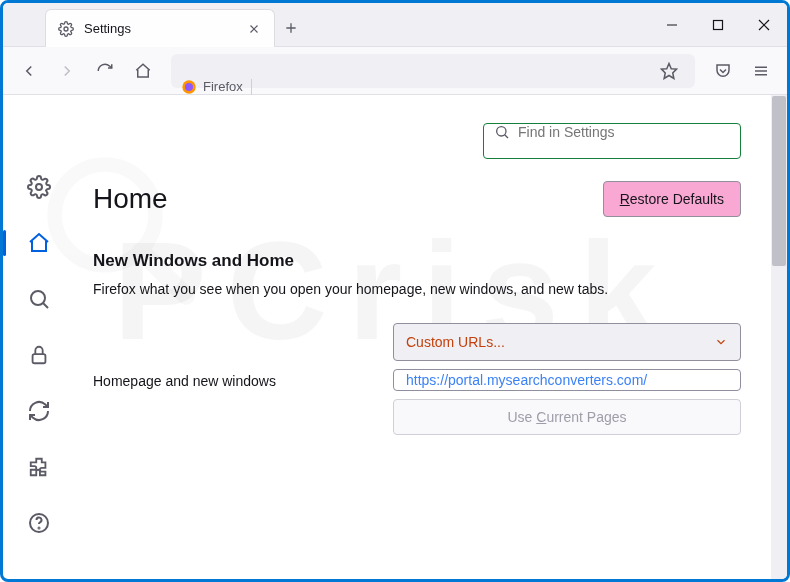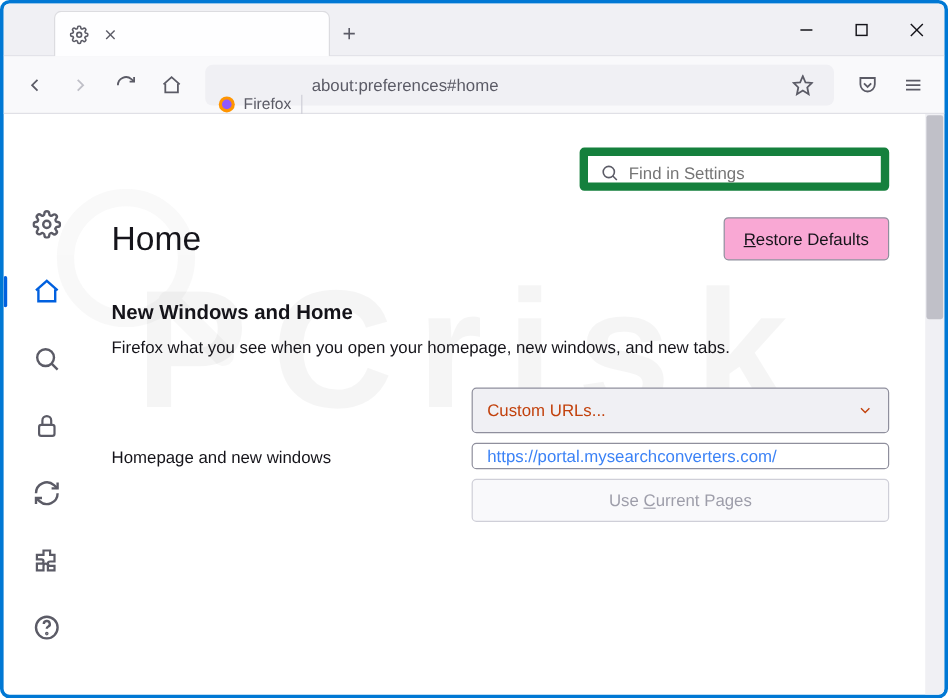--- a/index.html
+++ b/index.html
@@ -33,21 +33,21 @@
     .scrollbar-track { width: 16px; background: #f0f0f4; height: 100%; position: relative; }
     .scrollbar-thumb { position: absolute; width: 14px; left: 1px; top: 1px; height: 170px; background: #c0c0c8; border-radius: 2px; }
     
     .sidebar { width: 72px; display: flex; flex-direction: column; align-items: center; padding-top: 78px; gap: 28px; }
     .side-item { width: 28px; height: 28px; display: flex; align-items: center; justify-content: center; color: #5b5b66; cursor: pointer; position: relative; }
     .side-item.active { color: #0060df; }
     .side-item.active::before { content: ""; position: absolute; left: -22px; width: 3px; height: 26px; background: #0060df; border-radius: 2px; }
     
     .main { flex: 1; padding: 28px 30px 20px 18px; overflow: hidden; }
     .search-row { display: flex; justify-content: flex-end; margin-bottom: 22px; }
-    .settings-search { width: 258px; height: 36px; border: 7px solid #15803d; border-radius: 4px; display: flex; align-items: flex-end; gap: 8px; padding: 0 10px; color: #5b5b66; font-size: 14px; }
+    .settings-search { width: 258px; height: 36px; border: 1px solid #15803d; border-radius: 4px; display: flex; align-items: flex-start; gap: 8px; padding: 0 10px; color: #5b5b66; font-size: 14px; }
     .settings-search input { border: none; outline: none; flex: 1; font-size: 14px; color: #15141a; background: transparent; }
     
     .heading-row { display: flex; align-items: center; justify-content: space-between; margin-bottom: 34px; }
     .page-heading { font-size: 28px; font-weight: 400; color: #15141a; }
     .restore-btn { height: 36px; padding: 0 16px; border: 1px solid #8f8f9d; border-radius: 4px; background: #f9a8d4; font-size: 14px; color: #15141a; cursor: pointer; }
     .restore-btn u { text-decoration: underline; }
     
     .section-title { font-size: 17px; font-weight: 600; color: #15141a; margin-bottom: 10px; }
     .section-desc { font-size: 14px; color: #15141a; margin-bottom: 26px; }
     
@@ -75,20 +75,21 @@
   <div class="watermark">PCrisk</div>
 
   <div class="titlebar">
     <div class="tab">
       <span class="tab-icon">
         <svg viewBox="0 0 24 24" width="16" height="16" fill="none" stroke="currentColor" stroke-width="2">
             <circle cx="12" cy="12" r="3"></circle>
             <path d="M19.4 15a1.7 1.7 0 0 0 .34 1.87l.06.06a2 2 0 1 1-2.83 2.83l-.06-.06a1.7 1.7 0 0 0-1.87-.34 1.7 1.7 0 0 0-1 1.56V21a2 2 0 0 1-4 0v-.09a1.7 1.7 0 0 0-1-1.56 1.7 1.7 0 0 0-1.87.34l-.06.06a2 2 0 1 1-2.83-2.83l.06-.06a1.7 1.7 0 0 0 .34-1.87 1.7 1.7 0 0 0-1.56-1H3a2 2 0 0 1 0-4h.09a1.7 1.7 0 0 0 1.56-1 1.7 1.7 0 0 0-.34-1.87l-.06-.06a2 2 0 1 1 2.83-2.83l.06.06a1.7 1.7 0 0 0 1.87.34H9a1.7 1.7 0 0 0 1-1.56V3a2 2 0 0 1 4 0v.09a1.7 1.7 0 0 0 1 1.56 1.7 1.7 0 0 0 1.87-.34l.06-.06a2 2 0 1 1 2.83 2.83l-.06.06a1.7 1.7 0 0 0-.34 1.87V9a1.7 1.7 0 0 0 1.56 1H21a2 2 0 0 1 0 4h-.09a1.7 1.7 0 0 0-1.56 1z"></path>
           </svg>
       </span>
+      <span class="tab-title">Settings</span>
       <span class="tab-close">
         <svg viewBox="0 0 24 24" width="14" height="14" stroke="currentColor" stroke-width="2">
             <line x1="6" y1="6" x2="18" y2="18"></line>
             <line x1="18" y1="6" x2="6" y2="18"></line>
           </svg>
       </span>
     </div>
     <div class="newtab">
       <svg viewBox="0 0 24 24" width="16" height="16" stroke="currentColor" stroke-width="2">
           <line x1="12" y1="5" x2="12" y2="19"></line>
@@ -141,21 +142,20 @@
     <div class="urlbar">
       <div class="identity">
         <span class="ff-logo">
           <svg viewBox="0 0 24 24" width="16" height="16">
               <circle cx="12" cy="12" r="10" fill="#ff9500"></circle>
               <circle cx="12" cy="12" r="6" fill="#9059ff"></circle>
             </svg>
         </span>
         <span>Firefox</span>
       </div>
-      <span class="url-text">about:preferences#home</span>
       <div class="tb-btn star-btn">
           <svg width="18" height="18" viewBox="0 0 24 24" fill="none" stroke="currentColor" stroke-width="2">
             <polygon points="12 2 15 9 22 9.5 17 14.5 18.5 22 12 18 5.5 22 7 14.5 2 9.5 9 9"></polygon>
           </svg>
         </div>
     </div>
     <div class="tb-btn">
         <svg width="18" height="18" viewBox="0 0 24 24" fill="none" stroke="currentColor" stroke-width="2">
           <path d="M4 4h16v7a8 8 0 0 1-16 0V4z"></path>
           <polyline points="8 10 12 14 16 10"></polyline>

